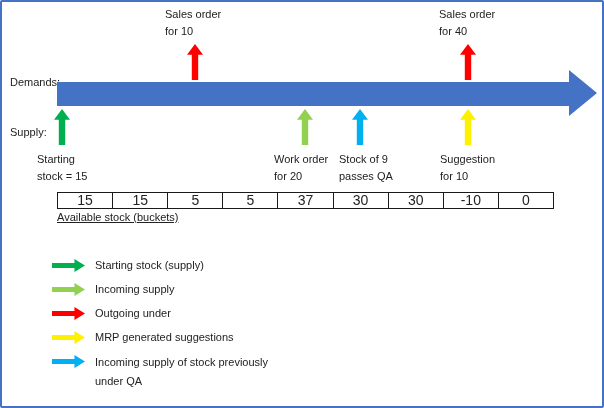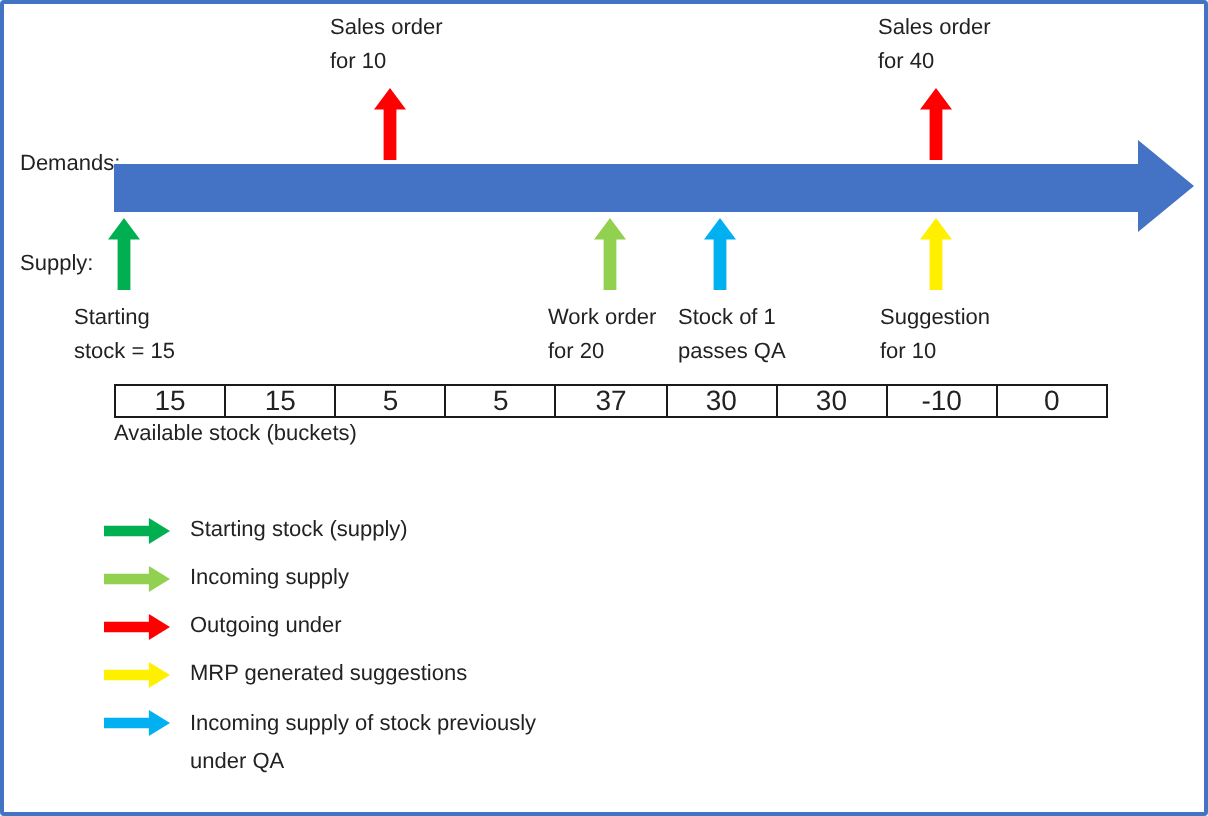--- a/index.html
+++ b/index.html
@@ -43,21 +43,21 @@
     display:flex;
     border:1px solid #1a1a1a;
     box-sizing:border-box;
   }
   .stock-cell{
     flex:1;text-align:center;line-height:15px;
     border-right:1px solid #1a1a1a;
     font-size:14px;
   }
   .stock-cell:last-child{border-right:none;}
-  .table-caption{left:55px;top:209px;}
+  .table-caption{left:55px;top:209px;text-decoration:underline;}
   .legend-text{line-height:16px;white-space:nowrap;}
   .legend-text-wrap{line-height:19px;white-space:nowrap;}
 </style>
 </head>
 <body>
 
 <div id="canvas">
 
   <div class="abs ann" style="left:8px;top:72px;">Demands:</div>
   <div class="abs ann" style="left:8px;top:122px;">Supply:</div>
@@ -83,21 +83,21 @@
 
   <div class="abs ann" style="left:35px;top:149px;">
     <div>Starting</div>
     <div>stock = 15</div>
   </div>
   <div class="abs ann" style="left:272px;top:149px;">
     <div>Work order</div>
     <div>for 20</div>
   </div>
   <div class="abs ann" style="left:337px;top:149px;">
-    <div>Stock of 1</div>
+    <div>Stock of 9</div>
     <div>passes QA</div>
   </div>
   <div class="abs ann" style="left:438px;top:149px;">
     <div>Suggestion</div>
     <div>for 10</div>
   </div>
 
   <div class="abs stock-table">
     <div class="stock-cell">15</div>
     <div class="stock-cell">15</div>

